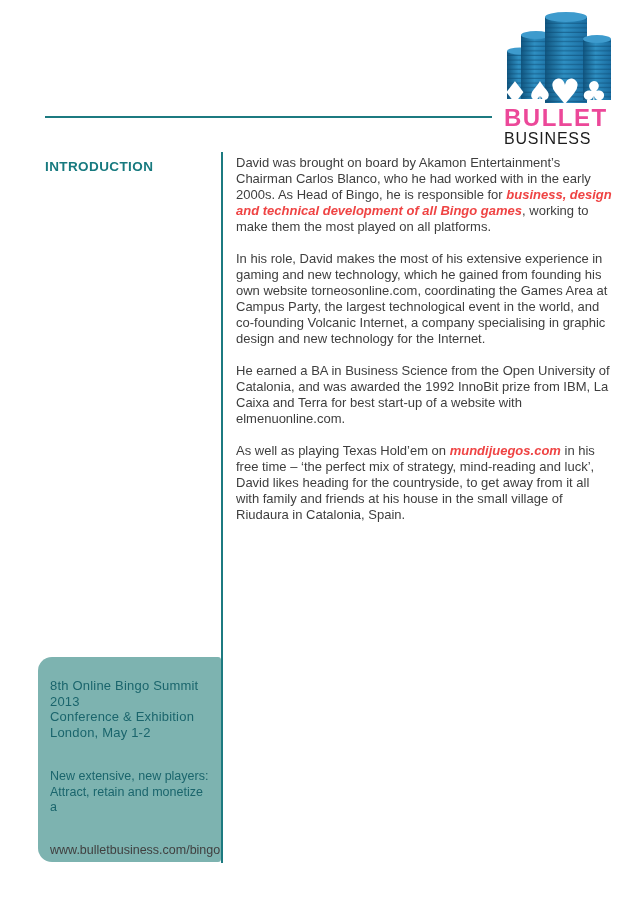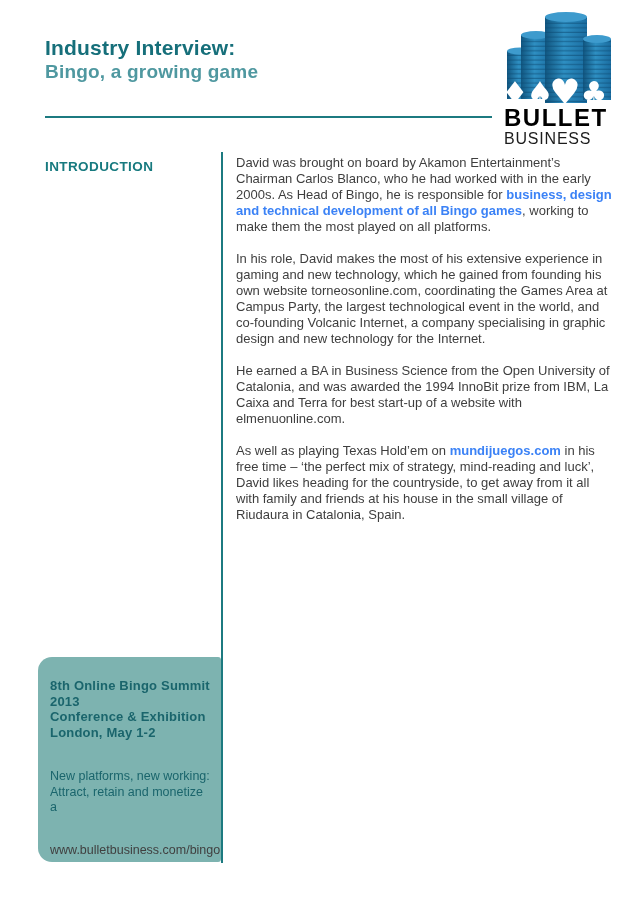--- a/index.html
+++ b/index.html
@@ -10,49 +10,45 @@
 
   
   .titles { position:absolute; left:45px; top:36px; }
   .title-main { margin:0; font-size:21px; font-weight:bold; letter-spacing:0.2px; color:#166f7a; line-height:24px; }
   .title-sub  { margin:1px 0 0; font-size:19px; font-weight:bold; letter-spacing:0.2px; color:#4f98a0; line-height:22px; }
   .header-rule { position:absolute; left:45px; top:116px; width:447px; height:2px; background:#1c7a80; }
 
   
   .logo { position:absolute; left:494px; top:10px; width:122px; }
   .logo svg { display:block; margin:0 0 0 6px; }
-  .logo-name1 { font-size:24px; font-weight:bold; letter-spacing:1.5px; color:#000000; line-height:24px; margin-left:10px; }
+  .logo-name1 { font-size:24px; font-weight:bold; letter-spacing:1.5px; color:#ec4899; line-height:24px; margin-left:10px; }
   .logo-name2 { font-size:16px; font-weight:normal; letter-spacing:0.8px; color:#1c1c1c; line-height:17px; margin-left:10px; }
 
   
   .intro-label { position:absolute; left:45px; top:159px; font-size:13.5px; font-weight:bold; letter-spacing:0.4px; color:#177a7f; }
   .col-divider { position:absolute; left:221px; top:152px; width:2px; height:711px; background:#1c7a80; }
   .article { position:absolute; left:236px; top:155px; width:379px; font-size:13px; line-height:16px; color:#3e3e3e; }
   .article p { margin:0 0 16px; }
-  .article b { color:#3b82f6; }
+  .article b { color:#ef4444;font-style:italic; }
 
   
   .event-box {
     position:absolute; left:38px; top:657px; width:183px; height:205px;
     background:#7db3b0; border-radius:14px 3px 3px 14px;
     box-sizing:border-box; padding:21px 8px 0 12px; color:#1a656c;
   }
-  .event-bold { font-size:13px; font-weight:bold; line-height:15.5px; letter-spacing:0.2px; }
+  .event-bold { font-size:13px; font-weight:normal; line-height:15.5px; letter-spacing:0.2px; }
   .event-tag  { margin-top:29px; font-size:12.5px; line-height:15.5px; }
   .event-url  { margin-top:27px; font-size:12.5px; color:#404040; text-decoration:none; display:block; }
 </style>
 </head>
 <body>
 
 <div class="page">
 
-  <div class="titles">
-    <h1 class="title-main">Industry Interview:</h1>
-    <h2 class="title-sub">Bingo, a growing game</h2>
-  </div>
 
   <div class="logo">
     <svg width="114" height="96" viewBox="0 0 114 96">
       <defs>
         <linearGradient id="chipG" x1="0" y1="0" x2="1" y2="0">
           <stop offset="0" stop-color="#10557f"></stop>
           <stop offset="0.45" stop-color="#2e8fc2"></stop>
           <stop offset="1" stop-color="#1a6da1"></stop>
         </linearGradient>
         <pattern id="chipStripes" width="8" height="4.6" patternUnits="userSpaceOnUse">
@@ -91,30 +87,30 @@
 
   <div class="header-rule"></div>
 
   <div class="intro-label">INTRODUCTION</div>
 
   <div class="col-divider"></div>
 
   <div class="article">
       <p><span>David was brought on board by Akamon Entertainment’s Chairman Carlos Blanco, who he had worked with in the early 2000s. As Head of Bingo, he is responsible for </span><b>business, design and technical development of all Bingo games</b><span>, working to make them the most played on all platforms.</span></p>
       <p><span>In his role, David makes the most of his extensive experience in gaming and new technology, which he gained from founding his own website torneosonline.com, coordinating the Games Area at Campus Party, the largest technological event in the world, and co-founding Volcanic Internet, a company specialising in graphic design and new technology for the Internet.</span></p>
-      <p><span>He earned a BA in Business Science from the Open University of Catalonia, and was awarded the 1994 InnoBit prize from IBM, La Caixa and Terra for best start-up of a website with elmenuonline.com.</span></p>
+      <p><span>He earned a BA in Business Science from the Open University of Catalonia, and was awarded the 1992 InnoBit prize from IBM, La Caixa and Terra for best start-up of a website with elmenuonline.com.</span></p>
       <p><span>As well as playing Texas Hold’em on </span><b>mundijuegos.com</b><span> in his free time – ‘the perfect mix of strategy, mind-reading and luck’, David likes heading for the countryside, to get away from it all with family and friends at his house in the small village of Riudaura in Catalonia, Spain.</span></p>
     </div>
 
   <div class="event-box">
     <div class="event-bold">
       <div>8th Online Bingo Summit 2013</div>
       <div>Conference &amp; Exhibition</div>
       <div>London, May 1-2</div>
     </div>
     <div class="event-tag">
-      <div>New platforms, new working:</div>
+      <div>New extensive, new players:</div>
       <div>Attract, retain and monetize a</div>
     </div>
     <a class="event-url">www.bulletbusiness.com/bingo</a>
   </div>
 
 </div>
 
 </body></html>

